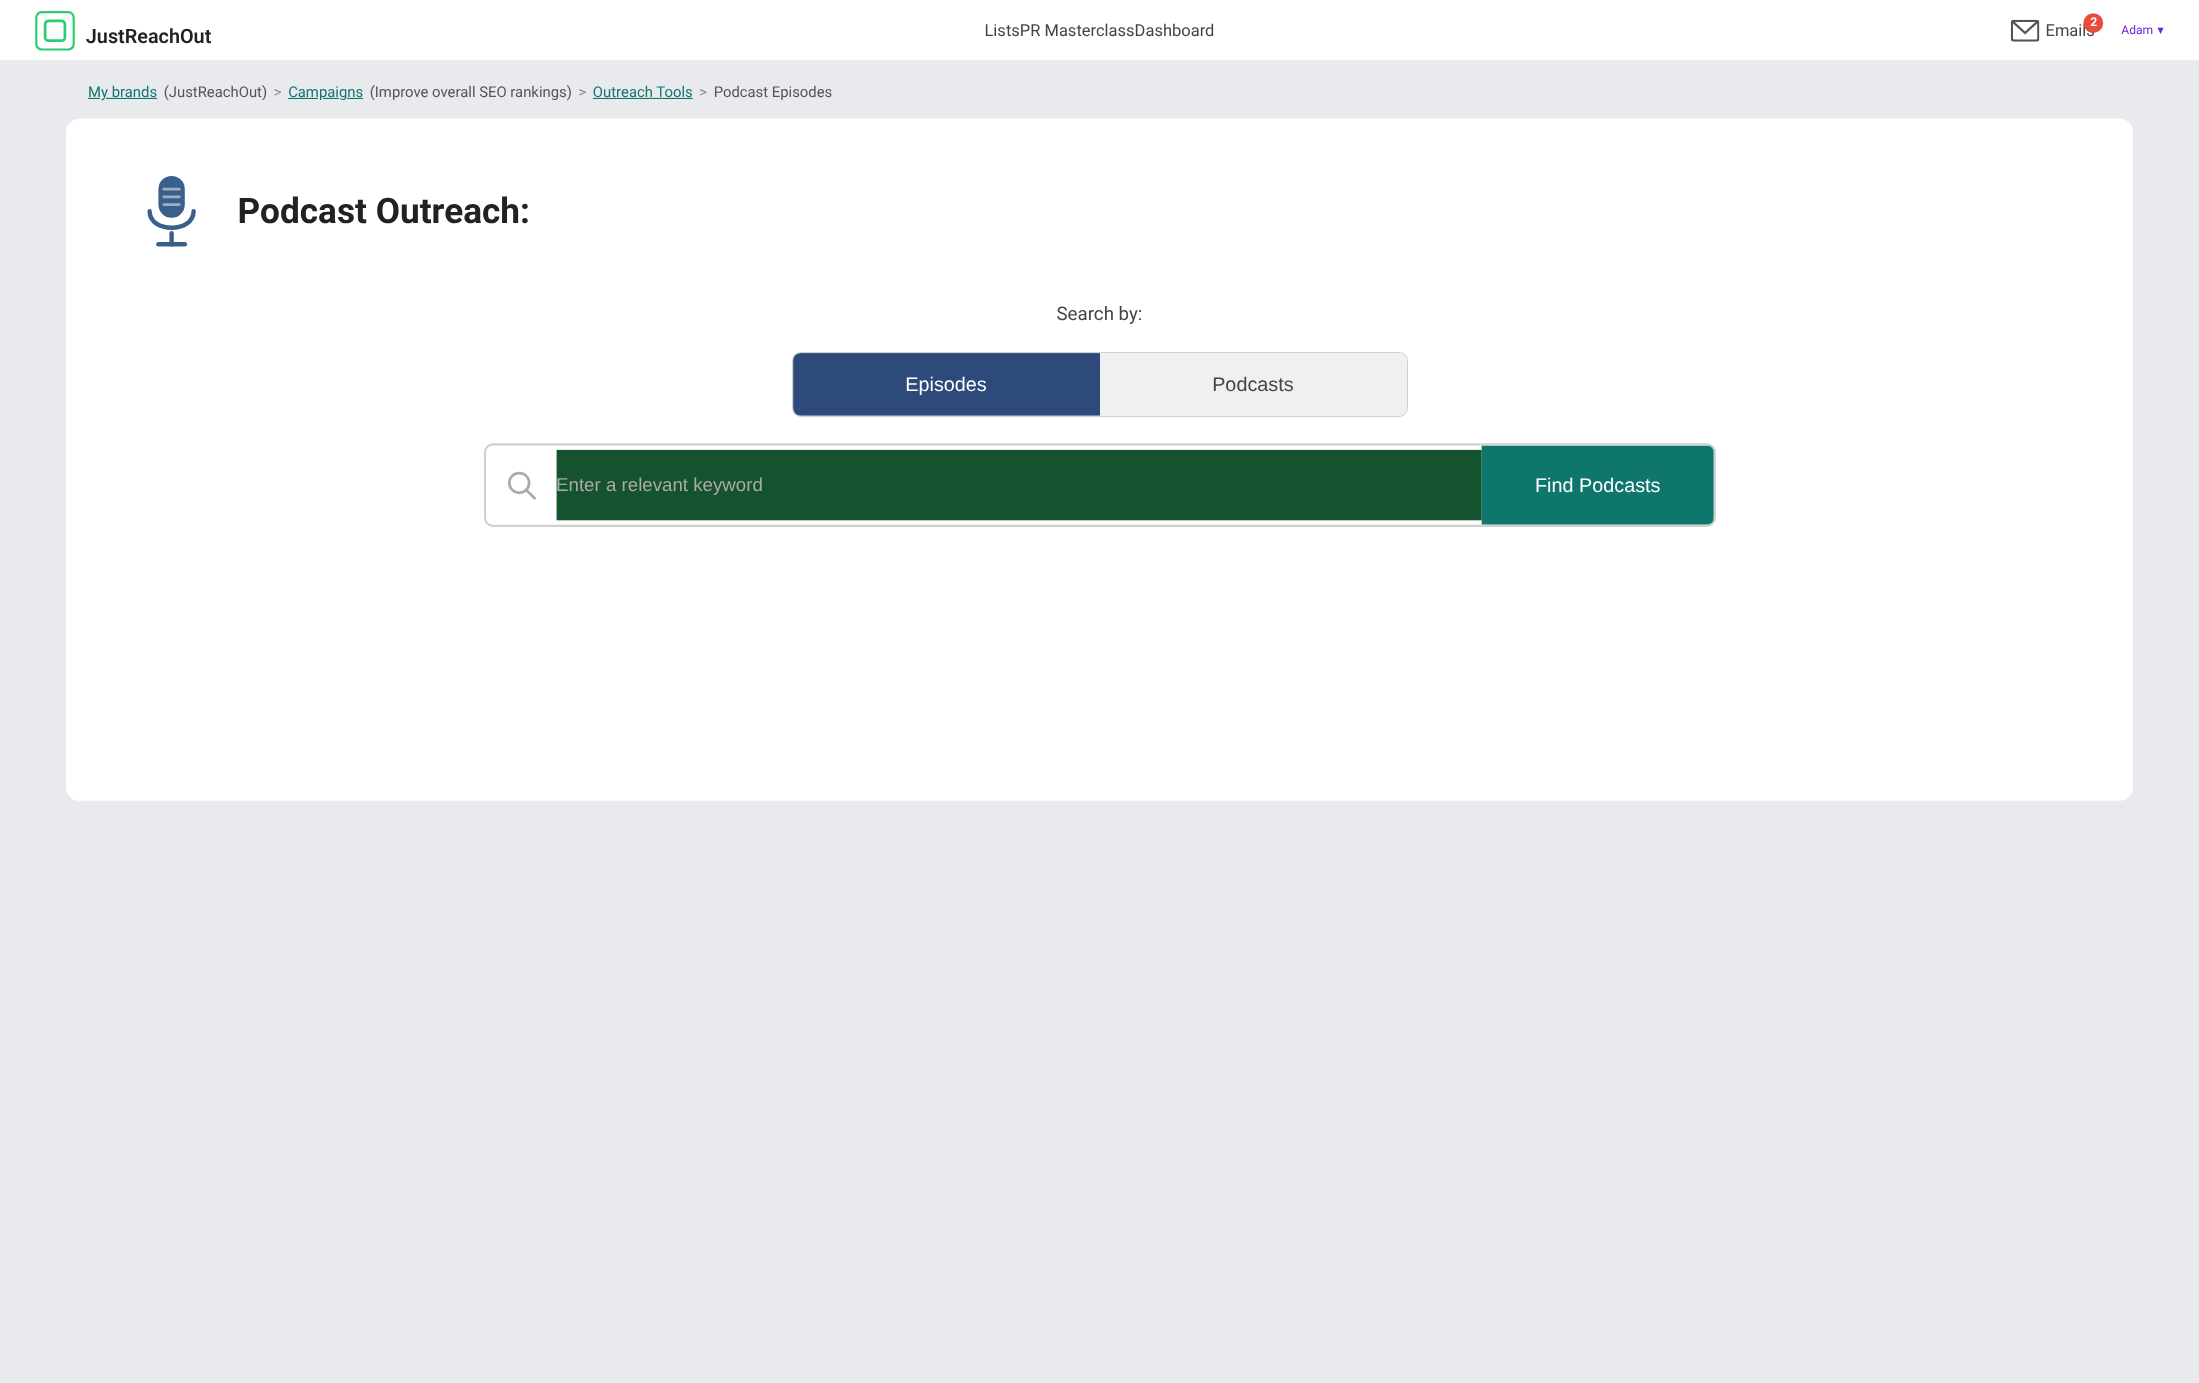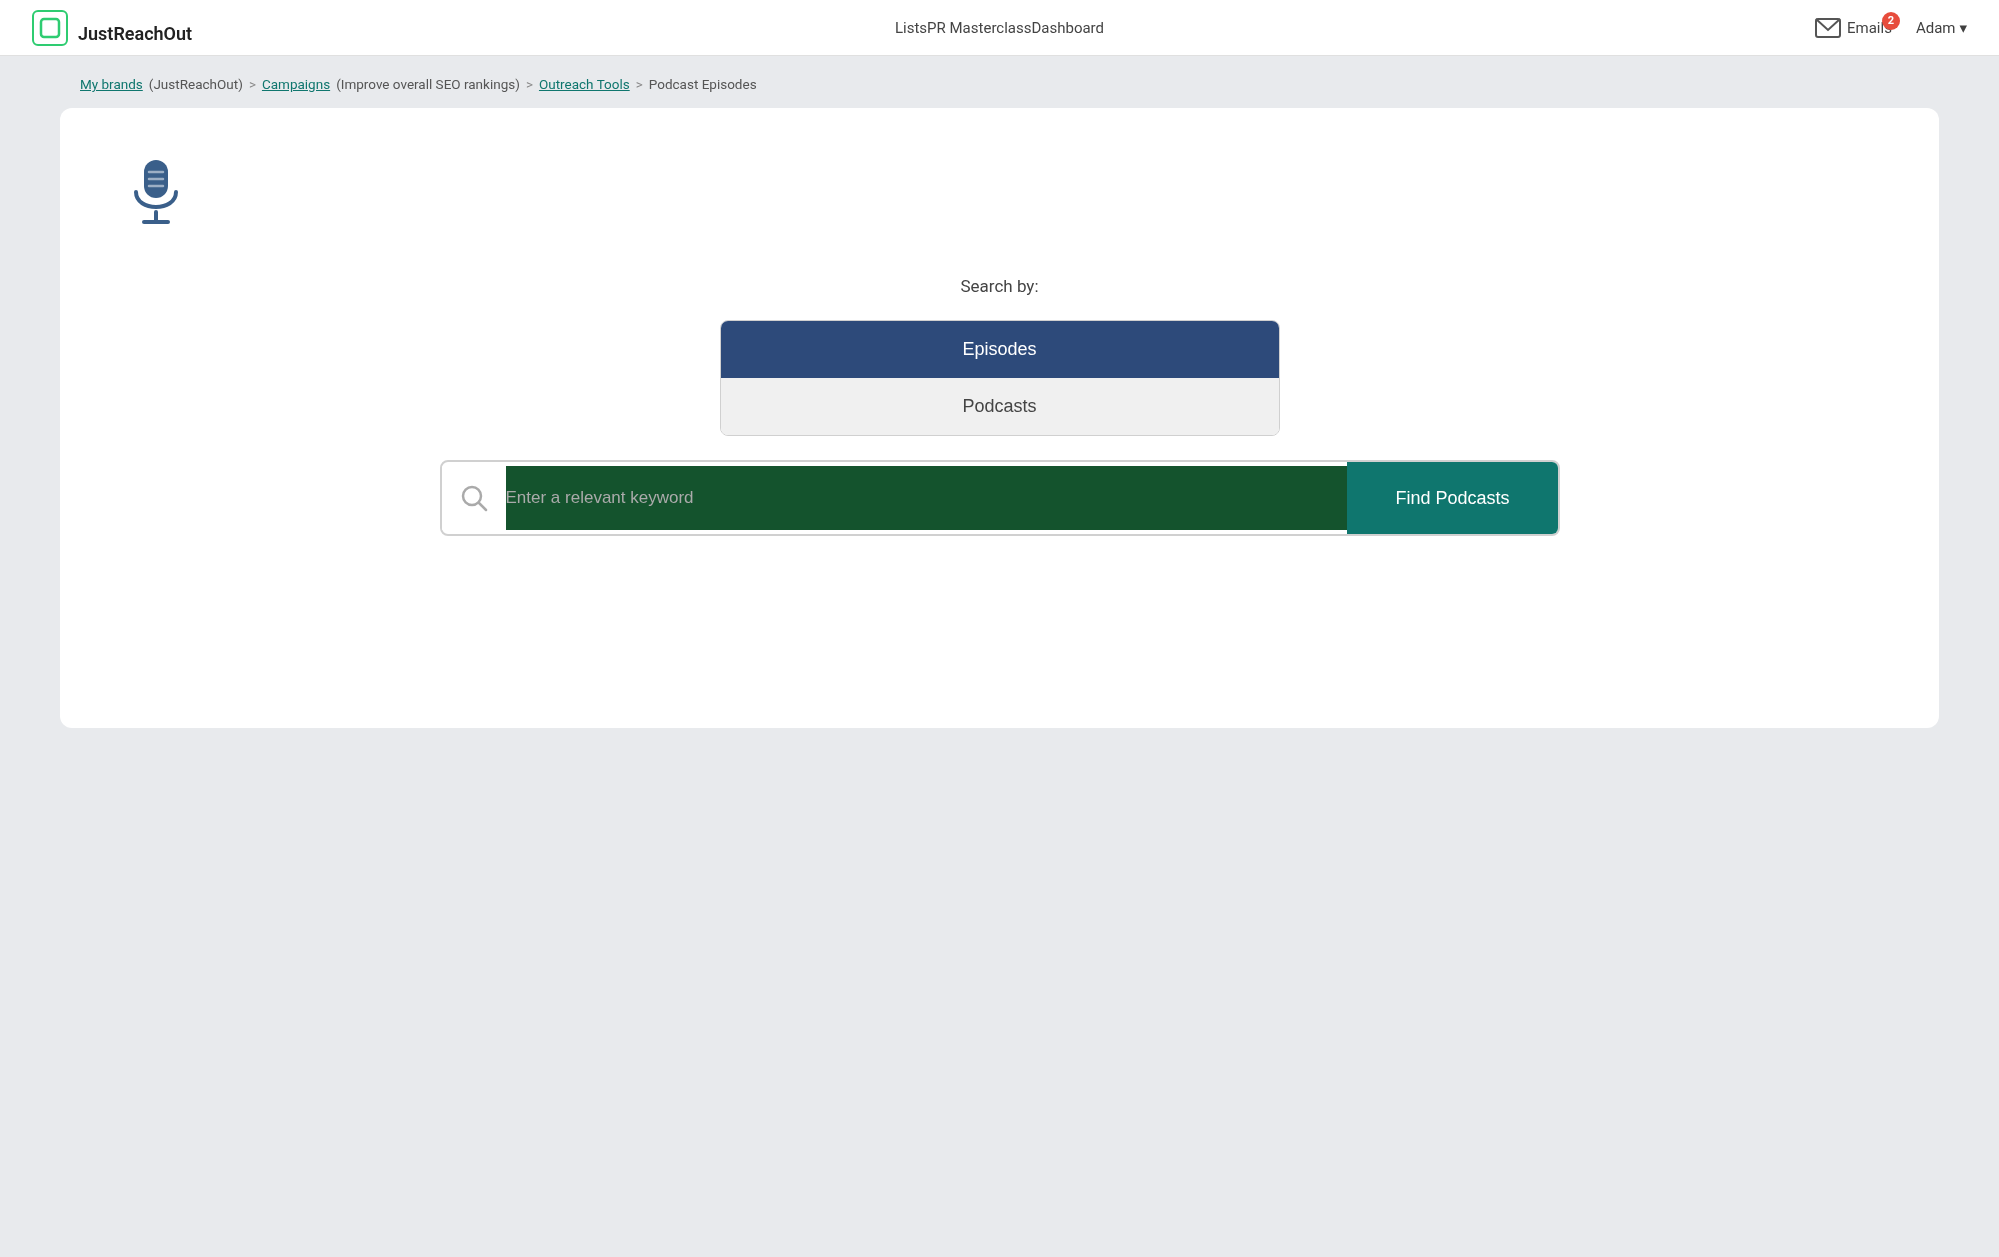--- a/index.html
+++ b/index.html
@@ -99,22 +99,22 @@
       color: #444;
       margin-left: 6px;
       cursor: pointer;
     }
 
     .user-dropdown {
       display: flex;
       align-items: center;
       gap: 4px;
       cursor: pointer;
-      font-size: 15px;
-      color: #404040;
+      font-size: 11px;
+      color: #6d28d9;
     }
 
     
     .breadcrumb-bar {
       padding: 20px 80px 16px 80px;
       font-size: 13.5px;
       color: #555;
       display: flex;
       align-items: center;
       gap: 6px;
@@ -180,21 +180,20 @@
       font-weight: 400;
     }
 
     
     .toggle-tabs {
       display: flex;
       border-radius: 8px;
       overflow: hidden;
       width: 560px;
       border: 1px solid #d0d0d0;
-      flex-direction: column;
     }
 
     .tab-btn {
       flex: 1;
       padding: 18px 0;
       font-size: 18px;
       font-weight: 500;
       border: none;
       cursor: pointer;
       transition: background 0.15s;
@@ -325,20 +324,21 @@
 
         <line x1="32" y1="56" x2="32" y2="66" stroke="#3a5f8a" stroke-width="4" stroke-linecap="round"></line>
 
         <line x1="20" y1="66" x2="44" y2="66" stroke="#3a5f8a" stroke-width="4" stroke-linecap="round"></line>
 
         <line x1="25" y1="16" x2="39" y2="16" stroke="white" stroke-width="2.5" stroke-linecap="round" opacity="0.5"></line>
         <line x1="25" y1="23" x2="39" y2="23" stroke="white" stroke-width="2.5" stroke-linecap="round" opacity="0.5"></line>
         <line x1="25" y1="30" x2="39" y2="30" stroke="white" stroke-width="2.5" stroke-linecap="round" opacity="0.5"></line>
       </svg>
     </div>
+    <h1 class="page-title">Podcast Outreach:</h1>
   </div>
 
   <div class="search-section">
     <div class="search-by-label">Search by:</div>
 
     <div class="toggle-tabs">
       <button class="tab-btn active">Episodes</button>
       <button class="tab-btn inactive">Podcasts</button>
     </div>
 

